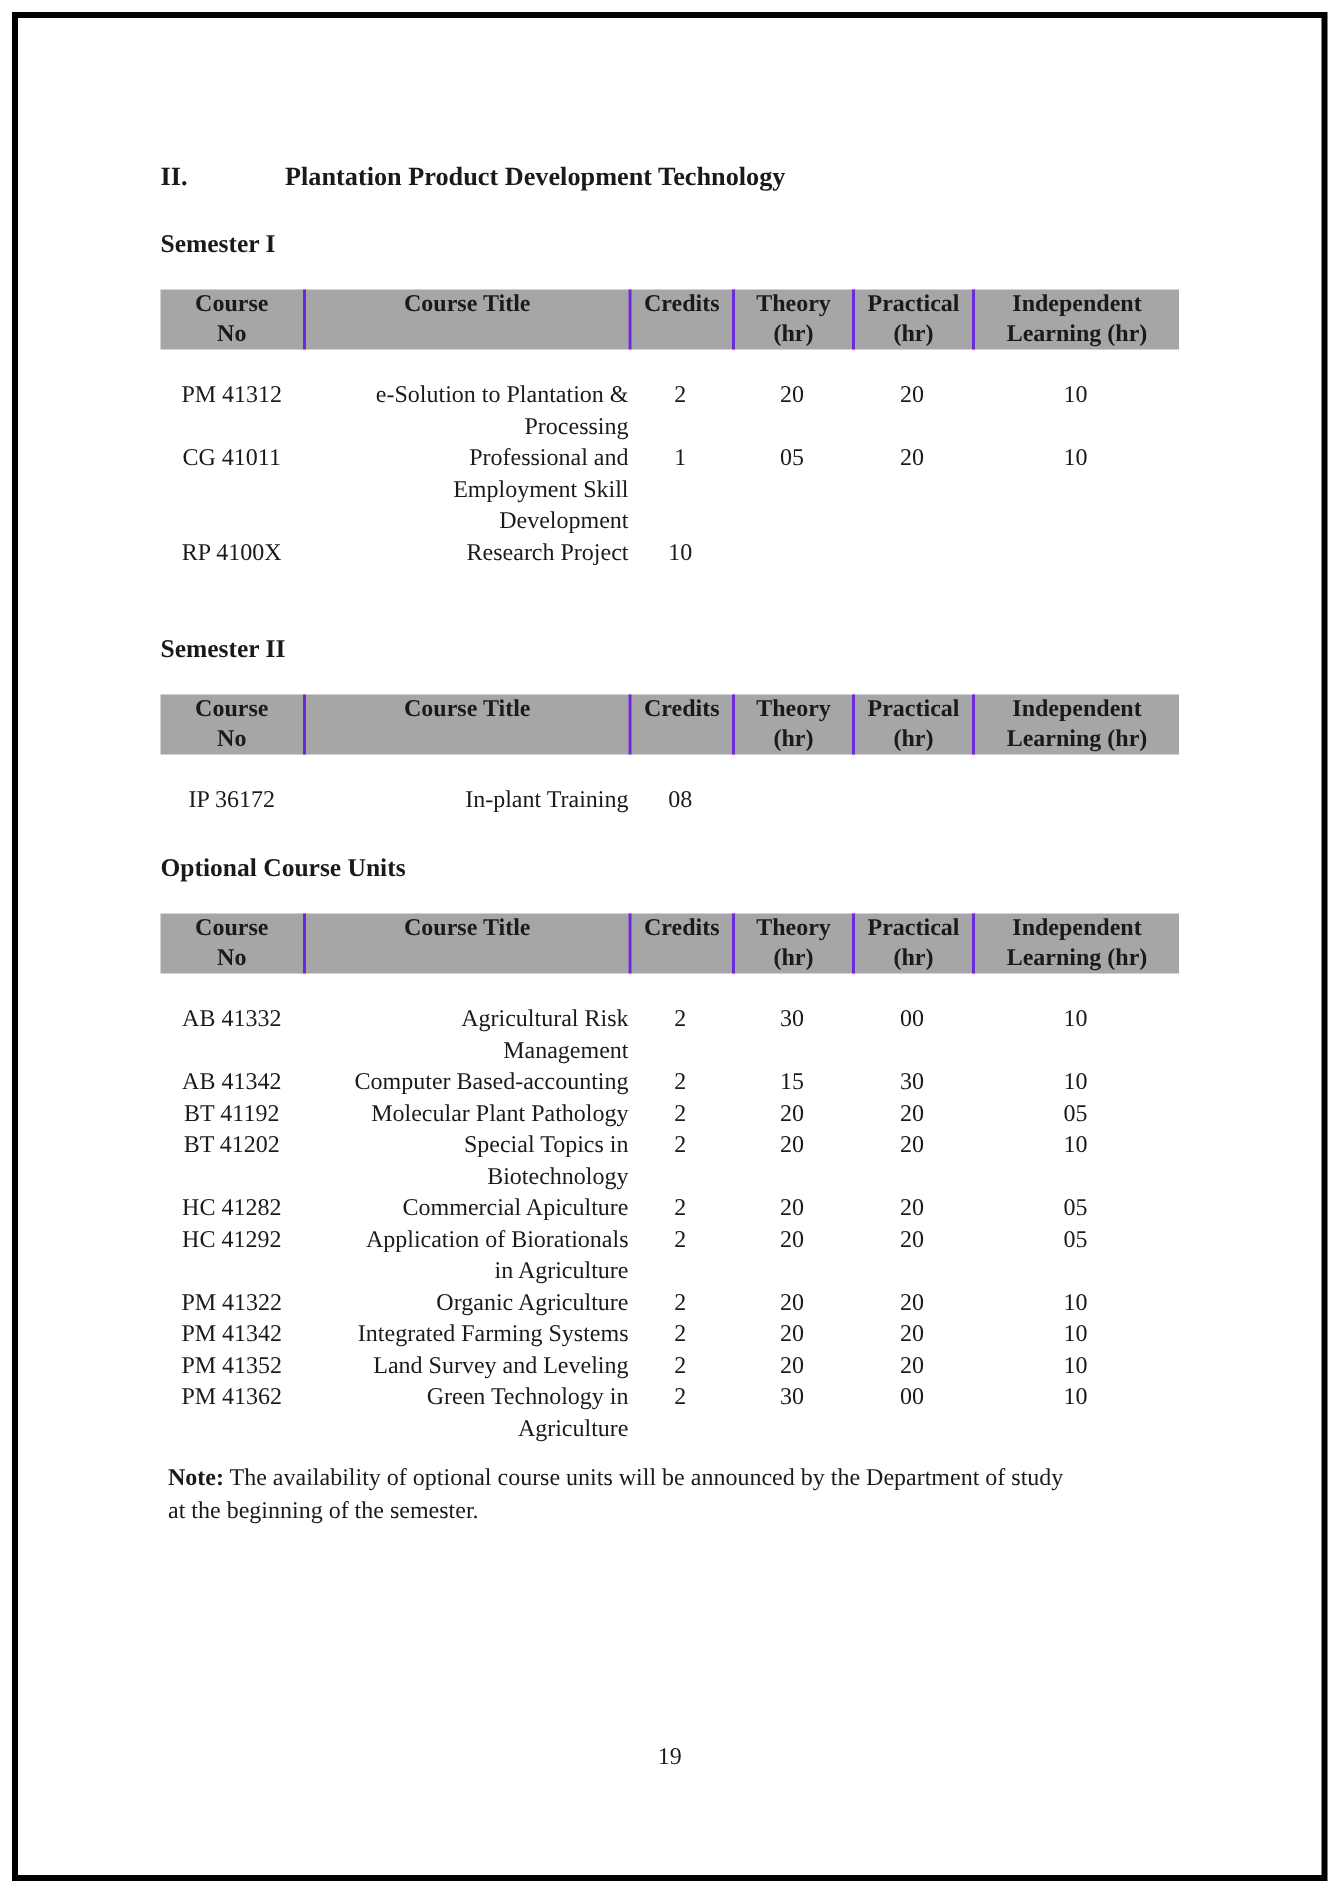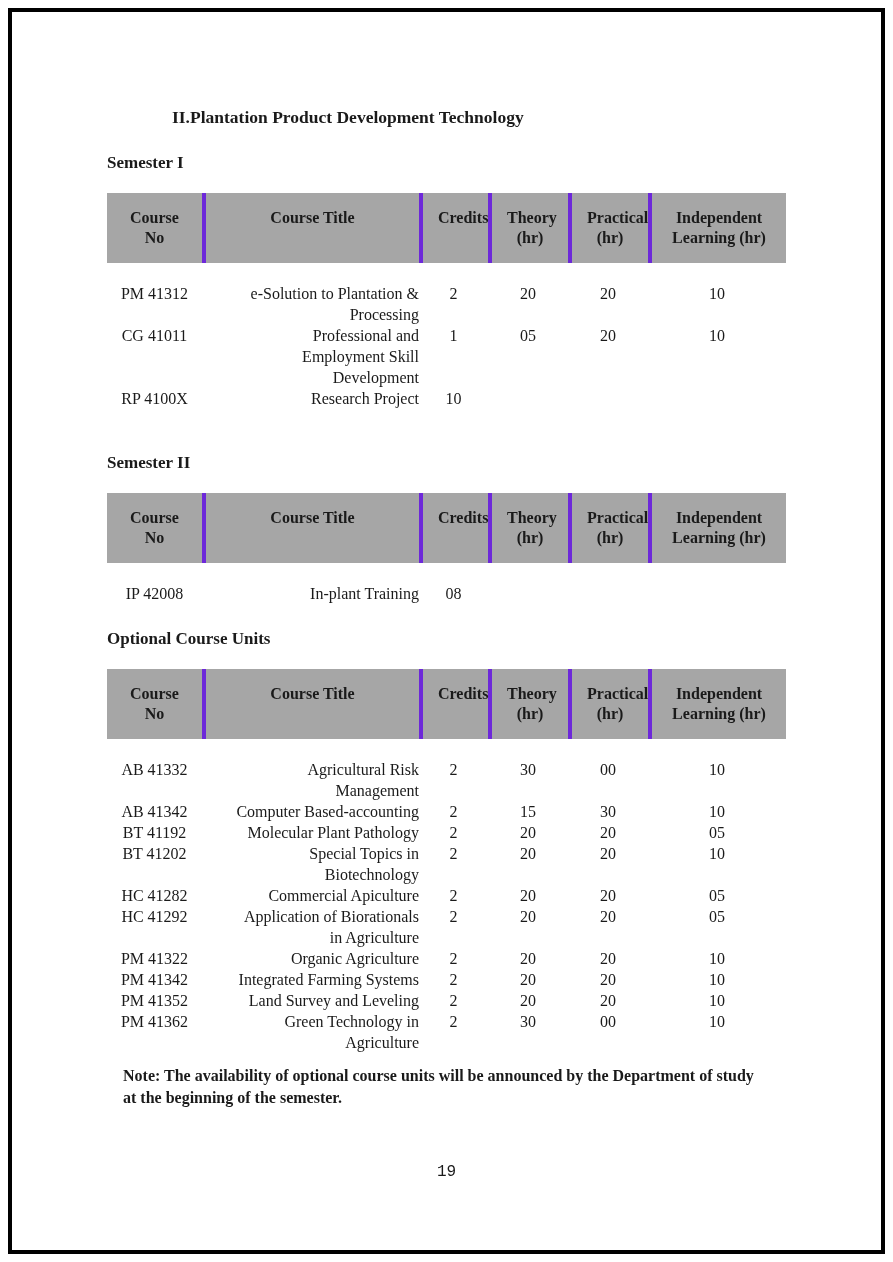--- a/index.html
+++ b/index.html
@@ -18,21 +18,21 @@
     border: 4px solid var(--border-color, #000000);
     pointer-events: none;
   }
   .content {
     position: absolute;
     left: 107px;
     top: 106px;
     width: 679px;
   }
   .doc-title { font-size: 17.5px; font-weight: bold; line-height: 22px; }
-  .doc-title .num { display: inline-block; width: 83px; text-align: right; }
+  .doc-title .num { display: inline-block; width: 83px; }
   .section-heading {
     font-size: 17px;
     font-weight: bold;
     line-height: 21px;
     margin: 0;
   }
   .h-sem1 { margin-top: 24px; }
   .h-sem2 { margin-top: 43px; }
   .h-opt  { margin-top: 24px; }
   table.course-table {
@@ -45,49 +45,47 @@
     line-height: 21px;
   }
   table.course-table thead td {
     background: var(--header-bg, #a6a6a6);
     font-weight: bold;
     text-align: center;
     vertical-align: top;
     height: 40px;
     line-height: 20px;
     white-space: pre-line;
-    padding: 15px;
-  }
-  table.course-table thead td + td { border-left: 4px solid #6d28d9; }
+    padding: 0;
+  }
+  table.course-table thead td + td { border-left: 2px solid #6d28d9; }
   table.course-table tbody td {
     padding: 0;
     vertical-align: top;
     text-align: center;
   }
   table.course-table tbody td.title {
     text-align: right;
     padding-left: 8px;
     white-space: pre-line;
   }
   table.course-table tr.spacer td { height: 20px; }
   .note {
-    margin: 12px 0 0 16px;
+    margin: 12px 0 0 5px;
     font-size: 16px;
     line-height: 22px;
-    font-weight: bold;
   }
   .note .note-text { white-space: pre-line; }
   .pageno {
     position: absolute;
     left: 0;
     top: 1163px;
     width: 893px;
     text-align: center;
     font-size: 16px;
-    font-family: Liberation Mono, monospace;
   }
 </style>
 </head>
 <body>
 
 <div class="page">
   <div class="frame"></div>
 
   <div class="content">
 
@@ -175,21 +173,21 @@
 (hr)</td>
             <td>Independent
 Learning (hr)</td>
           </tr>
         </thead>
       <tbody>
           <tr class="spacer">
             <td colspan="6"></td>
           </tr>
           <tr>
-            <td>IP 42008</td>
+            <td>IP 36172</td>
             <td class="title">In-plant Training</td>
             <td>08</td>
             <td></td>
             <td></td>
             <td></td>
           </tr>
         </tbody>
     </table>
 
     <p class="section-heading h-opt">Optional Course Units</p>

